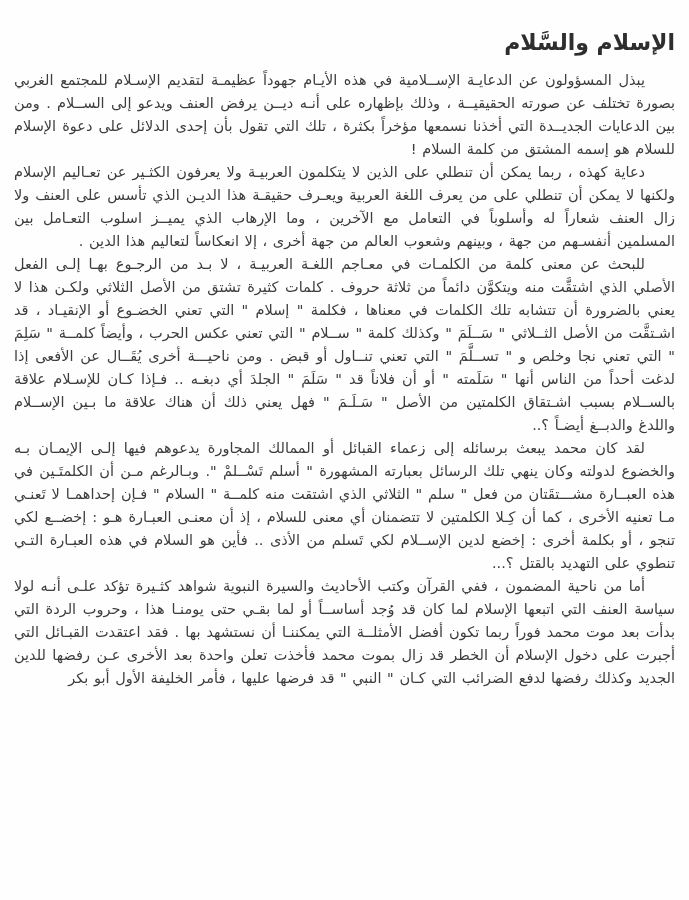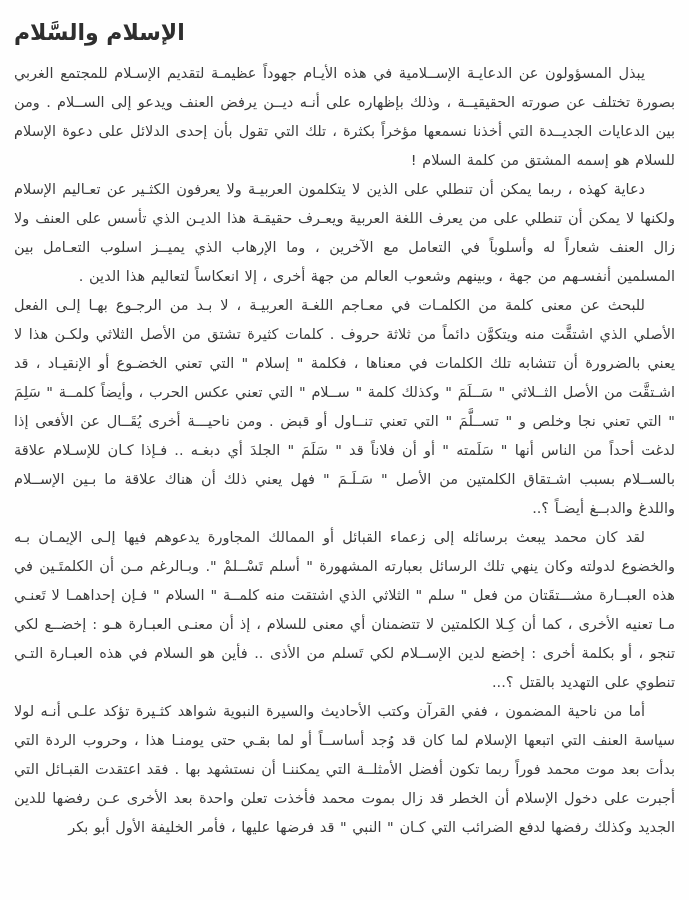--- a/index.html
+++ b/index.html
@@ -14,31 +14,31 @@
     margin: 0 auto;
     background: #fefefe;
     overflow: hidden;
     direction: rtl;
     font-family: "DejaVu Sans", sans-serif;
     color: #3c3c3c;
     box-sizing: border-box;
     padding: 14px 14px 0 14px;
   }
   .title {
-    text-align: left;
+    text-align: right;
     font-size: 22px;
     font-weight: bold;
     color: #2e2e2e;
-    margin: 6px 0 14px 0;
+    margin: 16px 0 14px 0;
     letter-spacing: 0;
   }
   .para {
     margin: 0;
     font-size: 14.5px;
-    line-height: 29px;
+    line-height: 23px;
     text-align: justify;
     text-align-last: right;
     text-indent: 30px;
     word-spacing: 1px;
     color: #3c3c3c;
   }
 </style>
 </head>
 <body>
 

